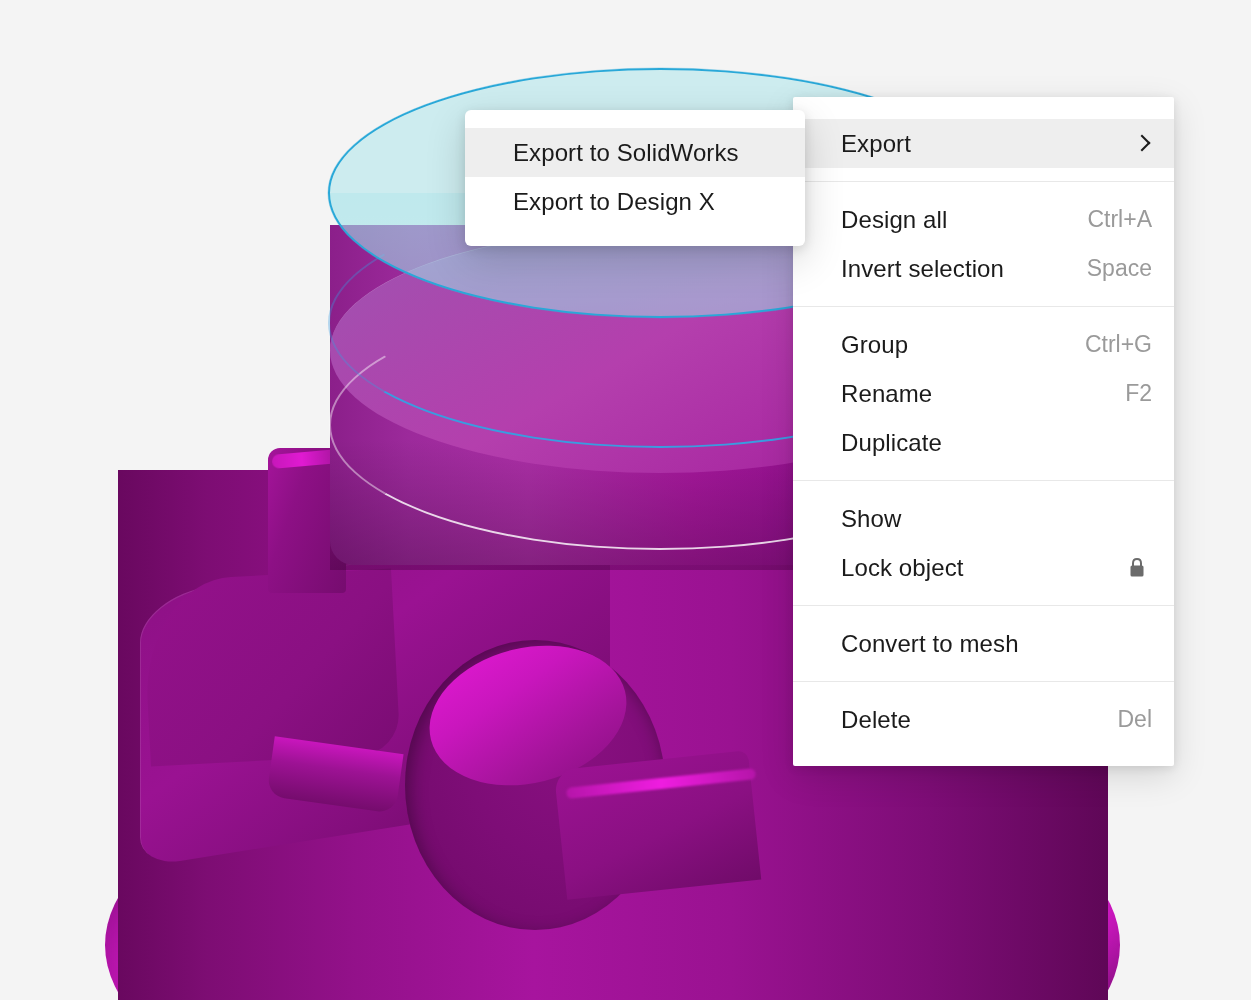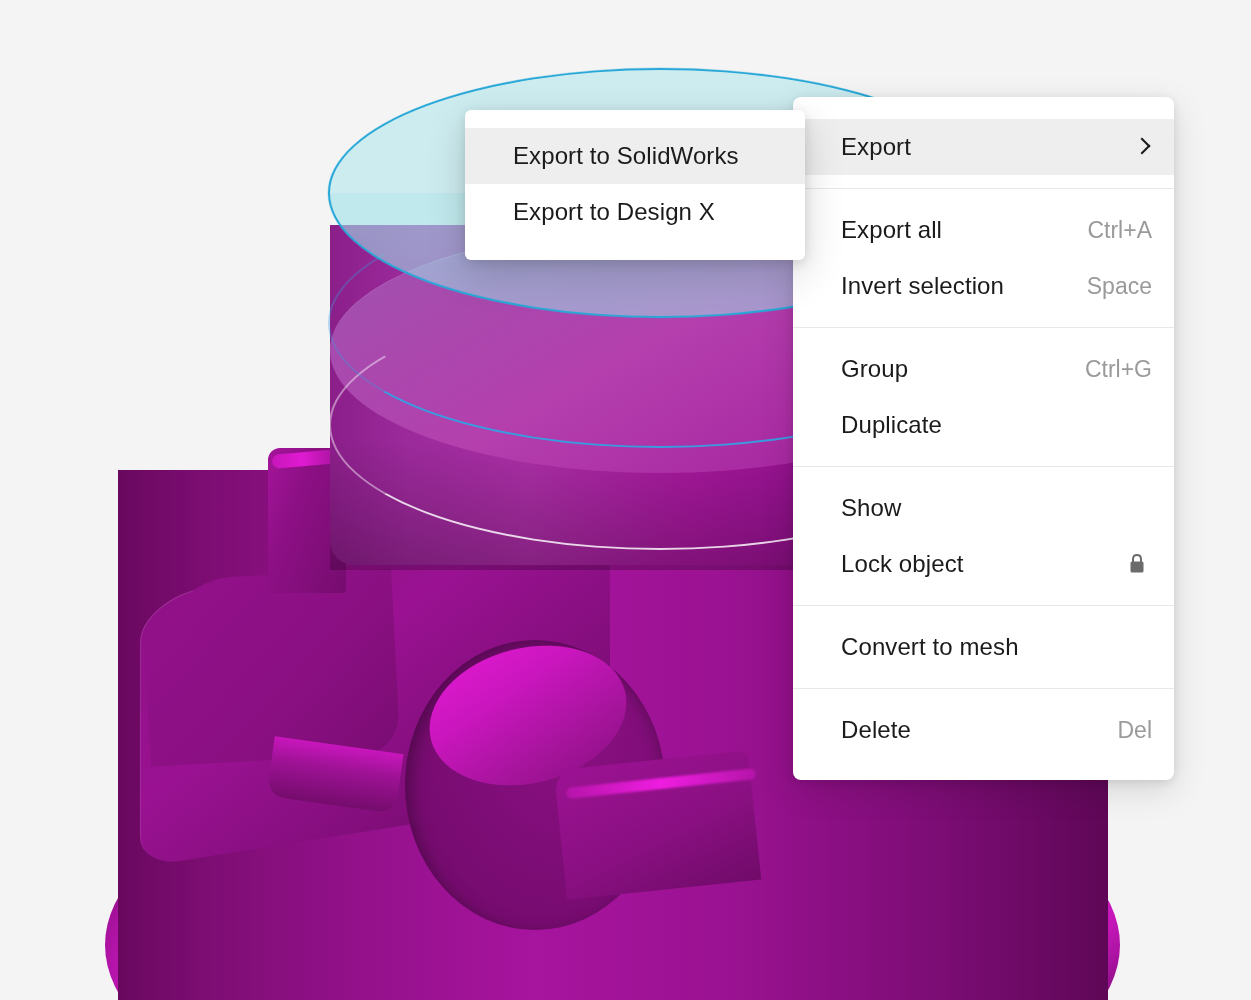--- a/index.html
+++ b/index.html
@@ -241,21 +241,21 @@
     border: 2.5px solid #3a9ce0;
     border-top-color: transparent;
     border-left-color: rgba(58,156,224,0.35);
     border-right-color: rgba(58,156,224,0.35);
   }
 
   
   .menu {
     position: absolute;
     background: #ffffff;
-    border-radius: 8px;
+    border-radius: 2px;
     box-shadow: 0 2px 10px rgba(0,0,0,0.10), 0 10px 34px rgba(0,0,0,0.13);
   }
 
   #main-menu {
     left: 793px;
     top: 97px;
     width: 381px;
     padding: 22px 0 22px 0;
   }
 
@@ -267,21 +267,21 @@
     border-radius: 6px;
     box-shadow: 0 3px 12px rgba(0,0,0,0.12), 0 14px 40px rgba(0,0,0,0.16);
     z-index: 5;
   }
 
   .menu-item {
     position: relative;
     display: flex;
     align-items: center;
     justify-content: space-between;
-    height: 56px;
+    height: 49px;
     padding: 0 22px 0 48px;
     cursor: default;
     white-space: nowrap;
   }
   #sub-menu .menu-item { padding: 0 28px 0 48px; }
 
   .menu-item.highlighted { background: #eeeeee; }
 
   .mi-label {
     font-size: 24px;
@@ -358,36 +358,42 @@
 
   <div class="menu" id="main-menu">
       <div class="menu-item highlighted">
         <span class="mi-label">Export</span>
         <span class="mi-trailing">
           <span class="mi-chevron"></span>
         </span>
       </div>
       <div class="menu-sep"></div>
       <div class="menu-item">
-        <span class="mi-label">Export all</span>
+        <span class="mi-label">Design all</span>
         <span class="mi-trailing">
           <span class="mi-shortcut">Ctrl+A</span>
         </span>
       </div>
       <div class="menu-item">
         <span class="mi-label">Invert selection</span>
         <span class="mi-trailing">
           <span class="mi-shortcut">Space</span>
         </span>
       </div>
       <div class="menu-sep"></div>
       <div class="menu-item">
         <span class="mi-label">Group</span>
         <span class="mi-trailing">
           <span class="mi-shortcut">Ctrl+G</span>
+        </span>
+      </div>
+      <div class="menu-item">
+        <span class="mi-label">Rename</span>
+        <span class="mi-trailing">
+          <span class="mi-shortcut">F2</span>
         </span>
       </div>
       <div class="menu-item">
         <span class="mi-label">Duplicate</span>
         <span class="mi-trailing"></span>
       </div>
       <div class="menu-sep"></div>
       <div class="menu-item">
         <span class="mi-label">Show</span>
         <span class="mi-trailing"></span>

